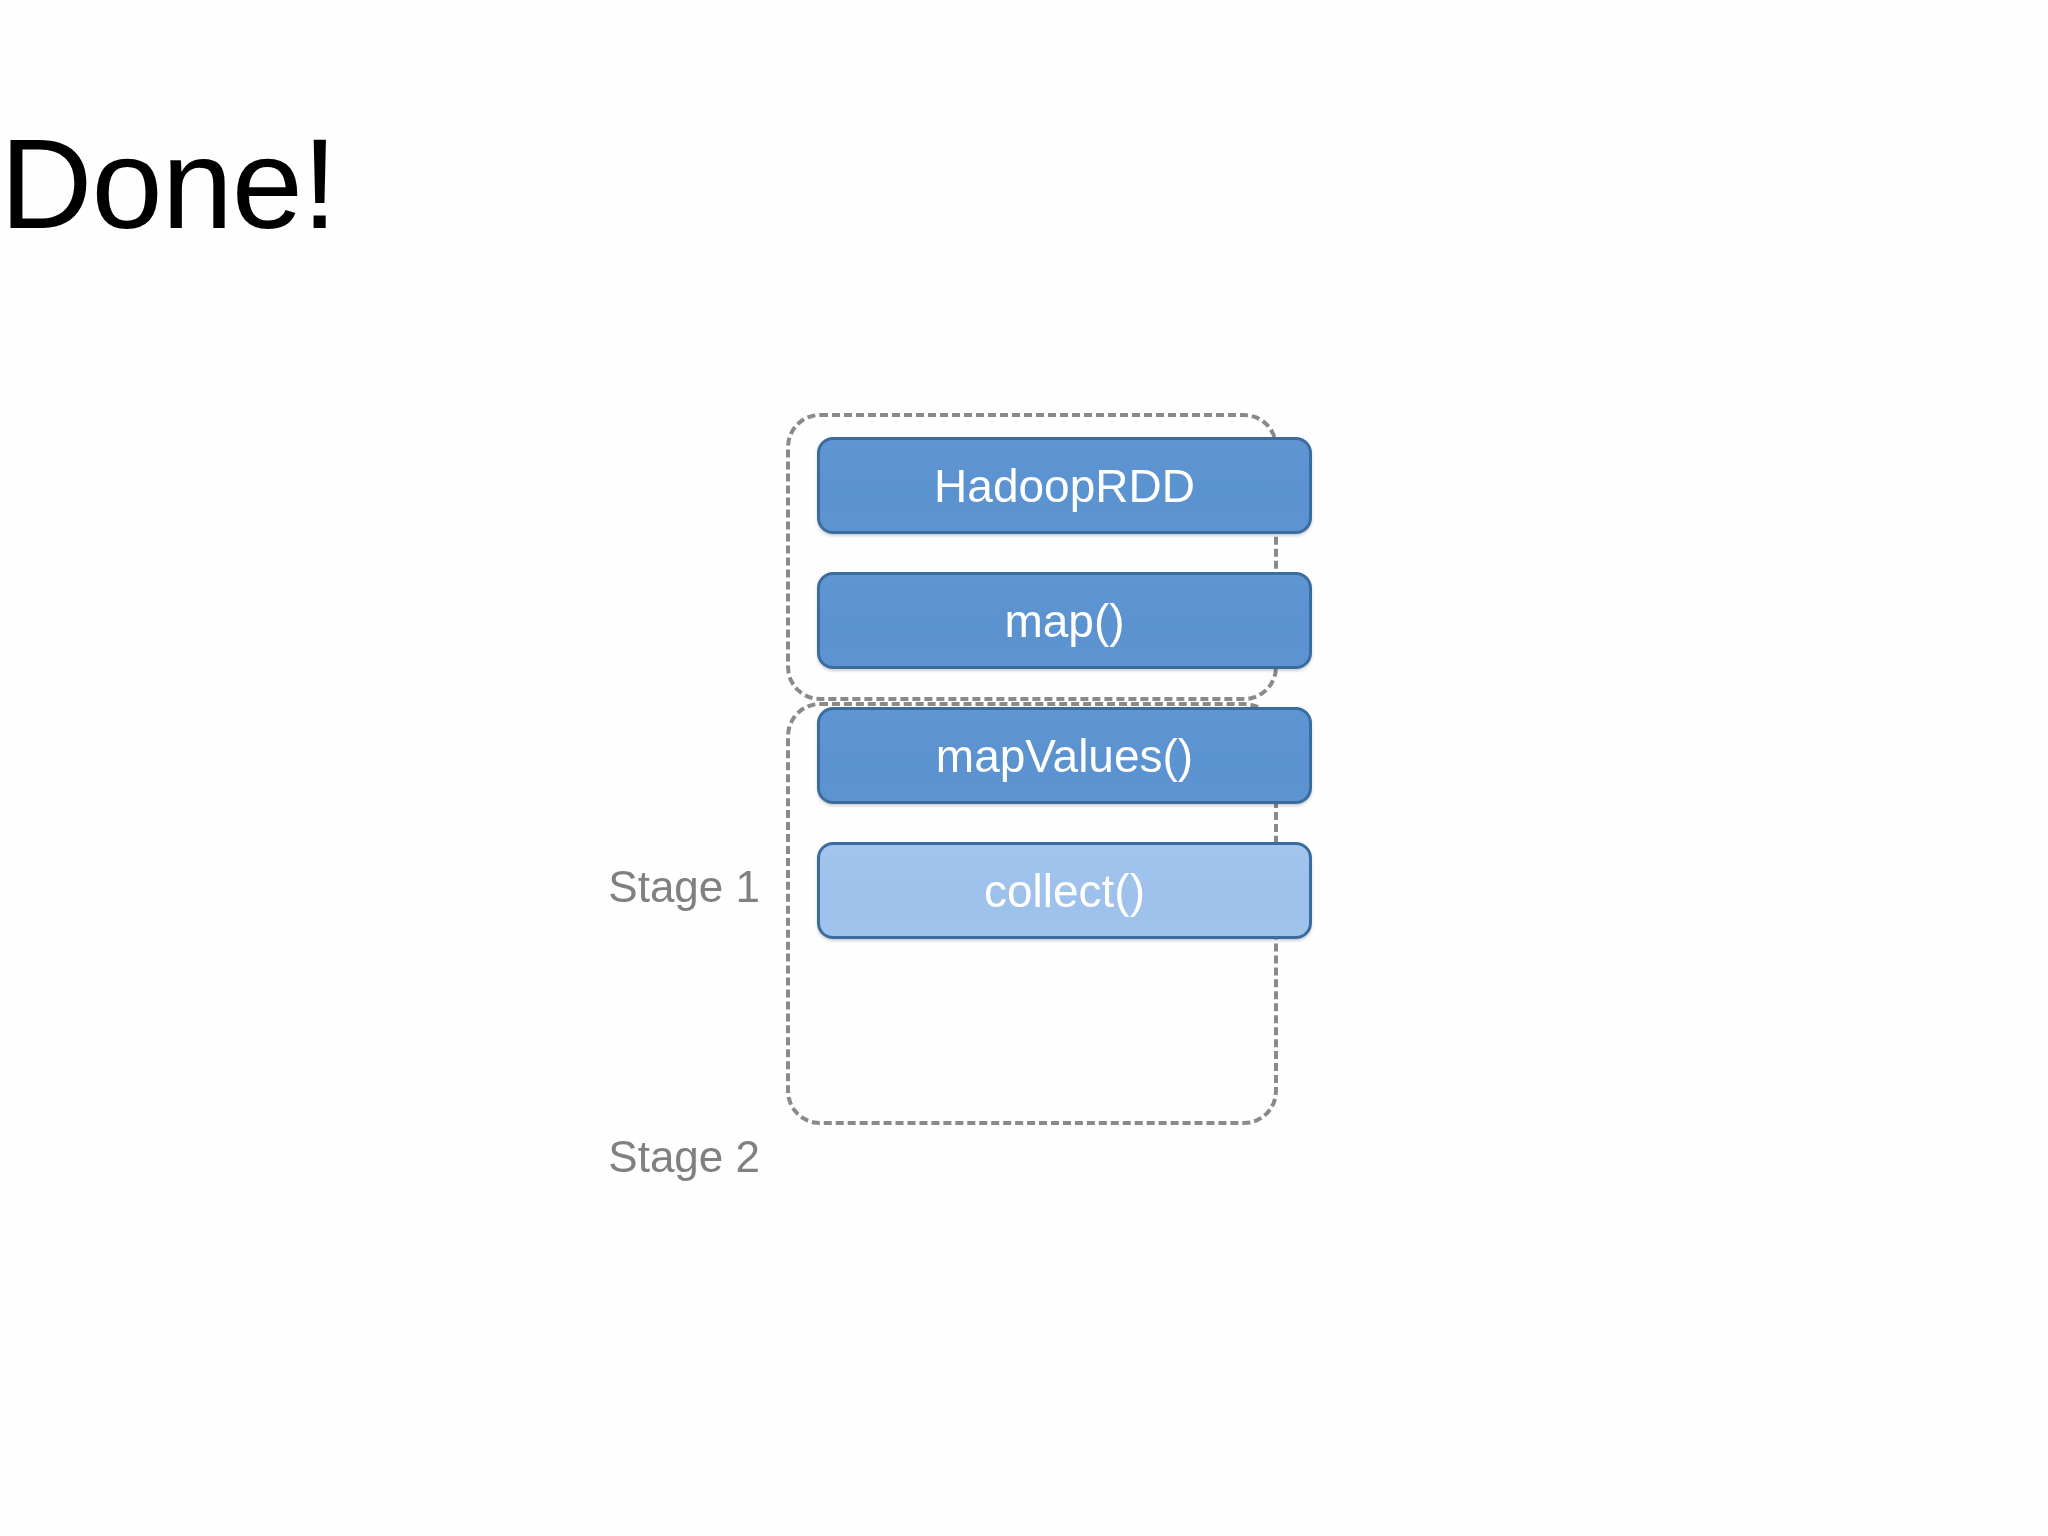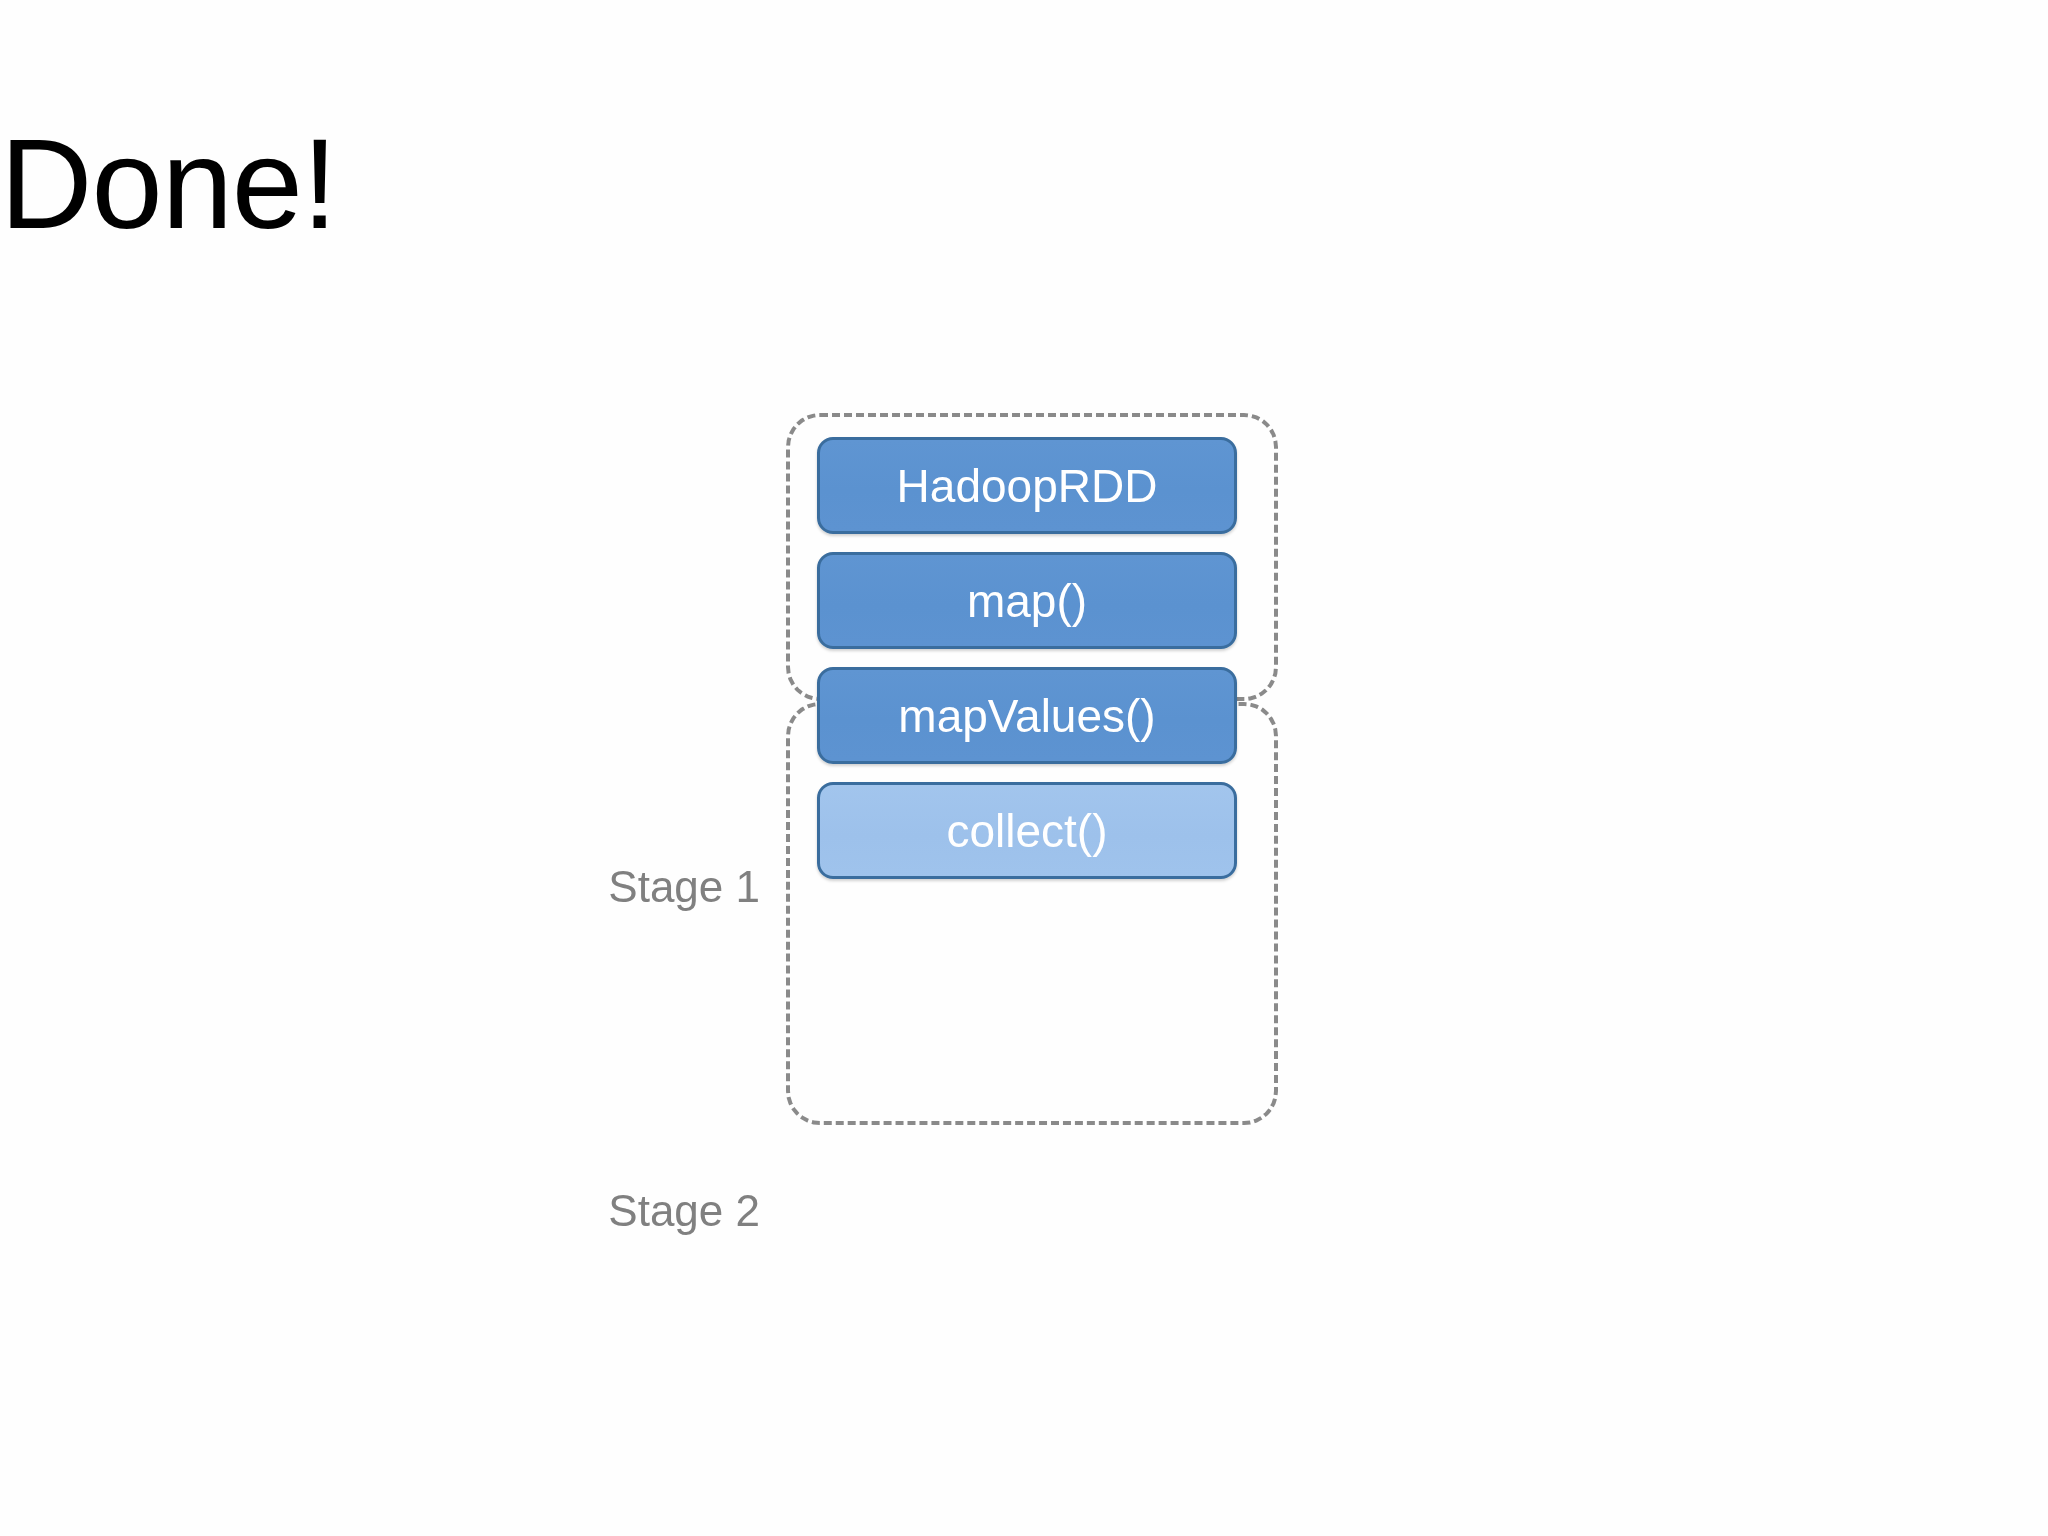--- a/index.html
+++ b/index.html
@@ -52,21 +52,21 @@
     font-family: "Liberation Sans", sans-serif;
     font-size: 44px;
     font-weight: 400;
     color: #808080;
     white-space: nowrap;
     text-align: right;
     width: 300px;
     line-height: 1.0;
   }
   .stage-label.s1 { left: 0px;  top: 470px; }
-  .stage-label.s2 { left: 0px;  top: 794px; }
+  .stage-label.s2 { left: 0px;  top: 740px; }
 
   
   .stage-box {
     position: absolute;
     border: 4px dashed #8a8a8a;
     border-radius: 34px;
     box-sizing: border-box;
     background: transparent;
   }
   .stage-box.s1 {
@@ -84,23 +84,23 @@
 
   
   .op-col {
     position: absolute;
     left: 357px;
     top: 42px;
     width: 425px;
   }
   .op-box {
     position: relative;
-    width: 420px;
+    width: 495px;
     height: 97px;
-    margin-bottom: 18px;
+    margin-bottom: 38px;
     border: 3px solid #3a6d9e;
     border-radius: 16px;
     box-sizing: border-box;
     display: flex;
     align-items: center;
     justify-content: center;
     box-shadow: 0 2px 3px rgba(0,0,0,0.18);
   }
   .op-box.fill-medium {
     background: linear-gradient(180deg, #5f95d2 0%, #5b92d0 55%, #5d93d1 100%);

